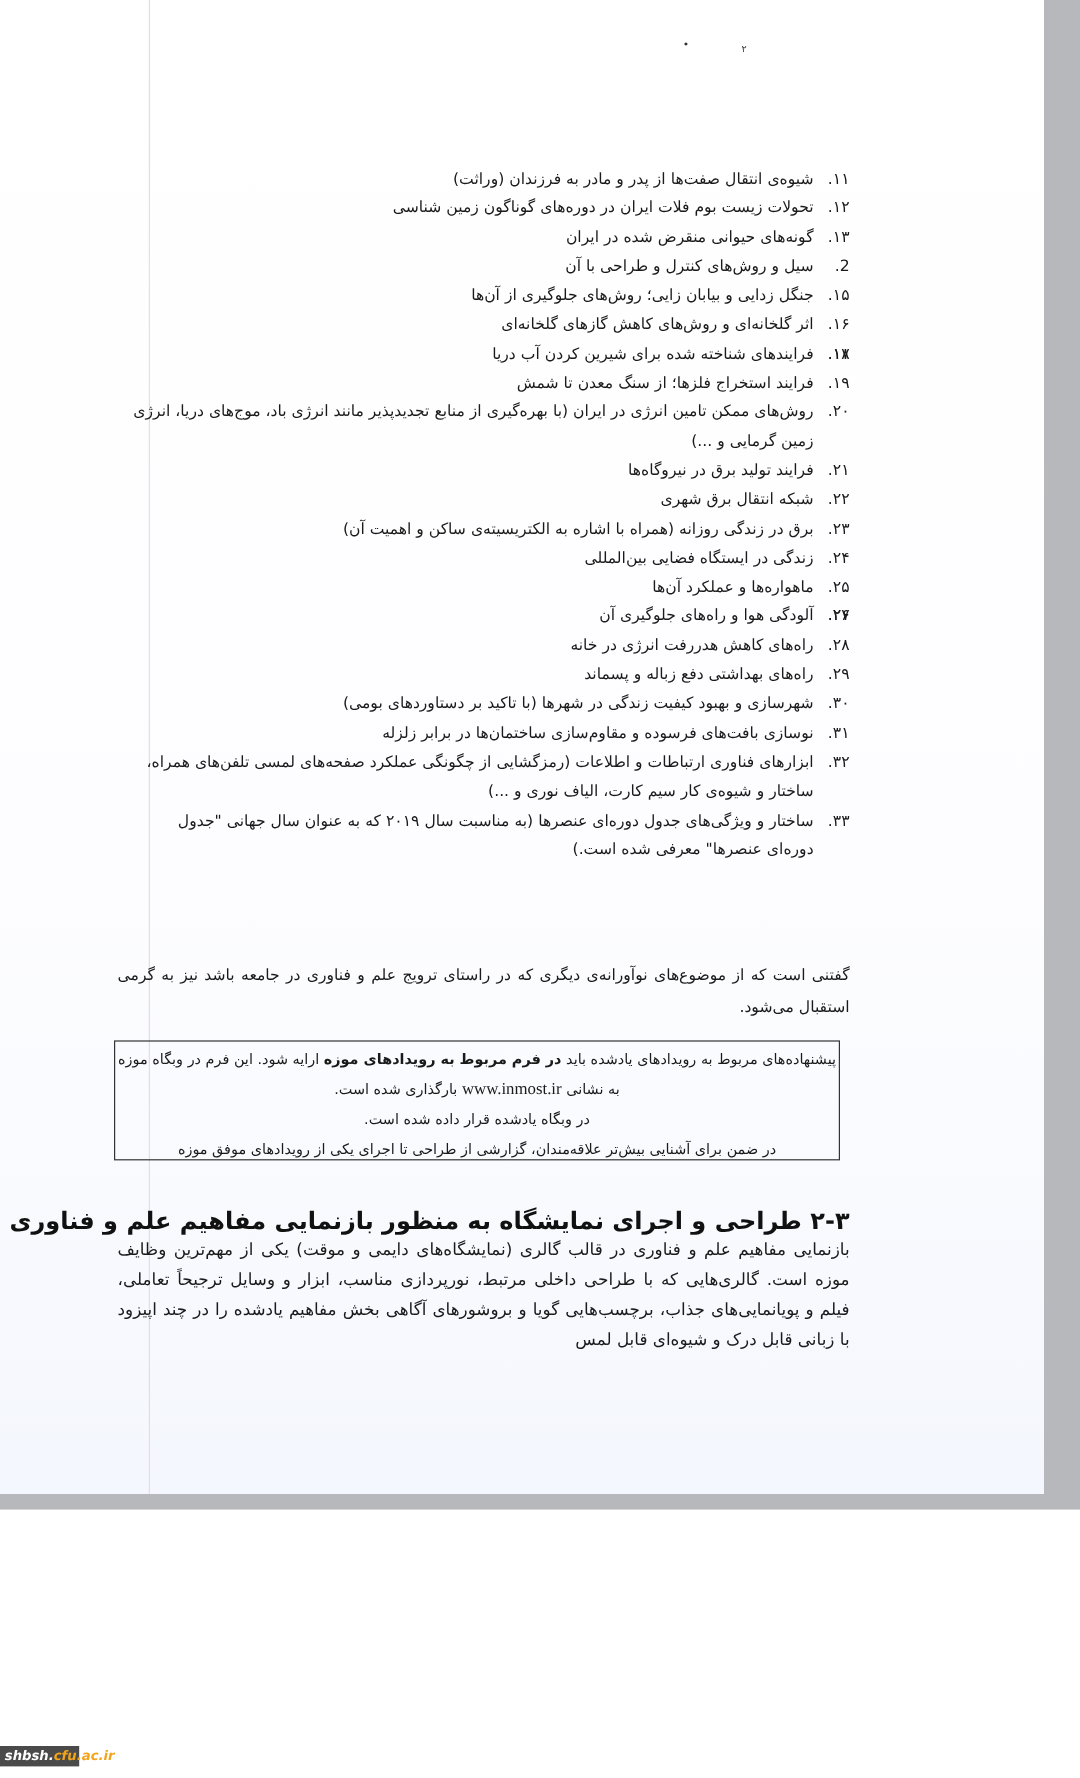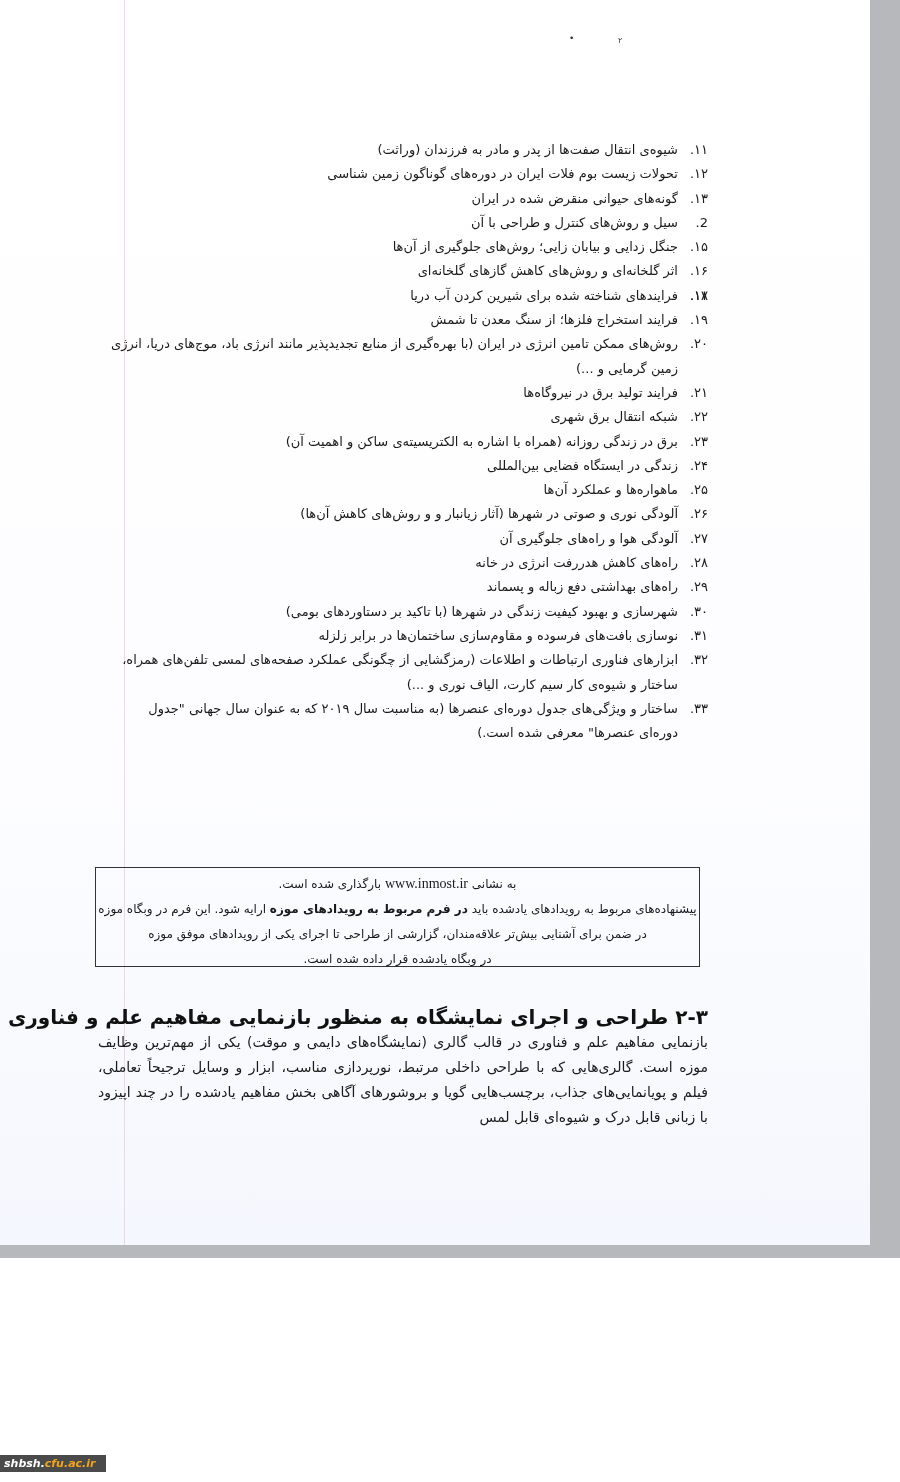--- a/index.html
+++ b/index.html
@@ -46,21 +46,21 @@
   .heading {
     position:absolute; right:162px; top:1005px; direction:rtl;
     font-size:20px; font-weight:bold; color:#111;
   }
   .body-para {
     position:absolute; right:162px; top:1030px; width:610px; direction:rtl;
     font-size:14px; line-height:25px; text-align:justify;
     text-align-last:right;
   }
   .watermark {
-    position:absolute; left:0; top:1455px; width:106px; height:17px;
+    position:absolute; left:0; top:1455px; width:66px; height:17px;
     background:#4a4a4a; color:#fff; font-size:11px; font-weight:bold;
     font-style:italic; line-height:17px; padding-left:4px; box-sizing:border-box;
     font-family:"DejaVu Sans", sans-serif; white-space:nowrap;
   }
   .watermark .domain { color:#f2a41a; }
 </style>
 </head>
 <body>
 
 <div class="scan">
@@ -79,40 +79,41 @@
         <li><span class="num">۱۶.</span><span class="body">اثر گلخانه‌ای و روش‌های کاهش گازهای گلخانه‌ای</span></li>
         <li><span class="num">۱۷.</span></li>
         <li><span class="num">۱۸.</span><span class="body">فرایندهای شناخته شده برای شیرین کردن آب دریا</span></li>
         <li><span class="num">۱۹.</span><span class="body">فرایند استخراج فلزها؛ از سنگ معدن تا شمش</span></li>
         <li><span class="num">۲۰.</span><span class="body">روش‌های ممکن تامین انرژی در ایران (با بهره‌گیری از منابع تجدیدپذیر مانند انرژی باد، موج‌های دریا، انرژی زمین گرمایی و ...)</span></li>
         <li><span class="num">۲۱.</span><span class="body">فرایند تولید برق در نیروگاه‌ها</span></li>
         <li><span class="num">۲۲.</span><span class="body">شبکه انتقال برق شهری</span></li>
         <li><span class="num">۲۳.</span><span class="body">برق در زندگی روزانه (همراه با اشاره به الکتریسیته‌ی ساکن و اهمیت آن)</span></li>
         <li><span class="num">۲۴.</span><span class="body">زندگی در ایستگاه فضایی بین‌المللی</span></li>
         <li><span class="num">۲۵.</span><span class="body">ماهواره‌ها و عملکرد آن‌ها</span></li>
-        <li><span class="num">۲۶.</span><span class="body">آلودگی نوری و صوتی در شهرها (آثار زیانبار و و روش‌های کاهش آن‌ها)</span></li>
+        <li><span class="num">۲۶.</span></li>
         <li><span class="num">۲۷.</span><span class="body">آلودگی هوا و راه‌های جلوگیری آن</span></li>
         <li><span class="num">۲۸.</span><span class="body">راه‌های کاهش هدررفت انرژی در خانه</span></li>
         <li><span class="num">۲۹.</span><span class="body">راه‌های بهداشتی دفع زباله و پسماند</span></li>
         <li><span class="num">۳۰.</span><span class="body">شهرسازی و بهبود کیفیت زندگی در شهرها (با تاکید بر دستاوردهای بومی)</span></li>
         <li><span class="num">۳۱.</span><span class="body">نوسازی بافت‌های فرسوده و مقاوم‌سازی ساختمان‌ها در برابر زلزله</span></li>
         <li><span class="num">۳۲.</span><span class="body">ابزارهای فناوری ارتباطات و اطلاعات (رمزگشایی از چگونگی عملکرد صفحه‌های لمسی تلفن‌های همراه، ساختار و شیوه‌ی کار سیم کارت، الیاف نوری و ...)</span></li>
         <li><span class="num">۳۳.</span><span class="body">ساختار و ویژگی‌های جدول دوره‌ای عنصرها (به مناسبت سال ۲۰۱۹ که به عنوان سال جهانی "جدول دوره‌ای عنصرها" معرفی شده است.)</span></li>
       </ol>
 
+    <div class="para" style="top:801px;">گفتنی است که از موضوع‌های نوآورانه‌ی دیگری که در راستای ترویج علم و فناوری در جامعه باشد نیز به گرمی استقبال می‌شود.</div>
 
     <div class="box">
       <div>
+        <span>پیشنهاده‌های مربوط به رویدادهای یادشده باید </span><b>در فرم مربوط به رویدادهای موزه</b><span> ارایه شود. این فرم در وبگاه موزه</span>
+      </div>
+      <div>
         <span>به نشانی </span><span class="url">www.inmost.ir</span><span> بارگذاری شده است.</span>
       </div>
-      <div>
-        <span>پیشنهاده‌های مربوط به رویدادهای یادشده باید </span><b>در فرم مربوط به رویدادهای موزه</b><span> ارایه شود. این فرم در وبگاه موزه</span>
-      </div>
+      <div>در وبگاه یادشده قرار داده شده است.</div>
       <div>در ضمن برای آشنایی بیش‌تر علاقه‌مندان، گزارشی از طراحی تا اجرای یکی از رویدادهای موفق موزه</div>
-      <div>در وبگاه یادشده قرار داده شده است.</div>
     </div>
 
     <div class="heading">۲-۳ طراحی و اجرای نمایشگاه به منظور بازنمایی مفاهیم علم و فناوری</div>
     <div class="body-para">بازنمایی مفاهیم علم و فناوری در قالب گالری (نمایشگاه‌های دایمی و موقت) یکی از مهم‌ترین وظایف موزه است. گالری‌هایی که با طراحی داخلی مرتبط، نورپردازی مناسب، ابزار و وسایل ترجیحاً تعاملی، فیلم و پویانمایی‌های جذاب، برچسب‌هایی گویا و بروشورهای آگاهی بخش مفاهیم یادشده را در چند اپیزود با زبانی قابل درک و شیوه‌ای قابل لمس</div>
   </div>
 </div>
 
 <div class="watermark"><span>shbsh.</span><span class="domain">cfu.ac.ir</span></div>
 
 </body></html>

